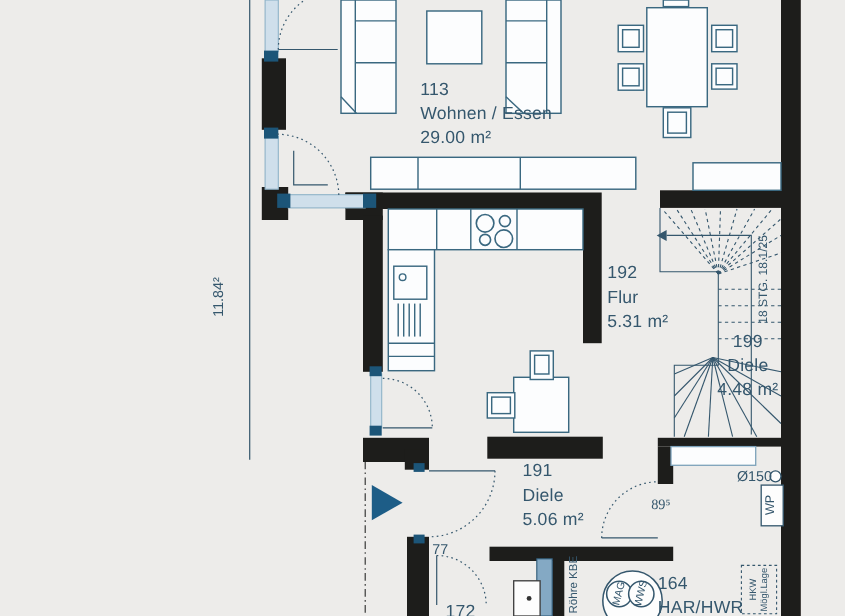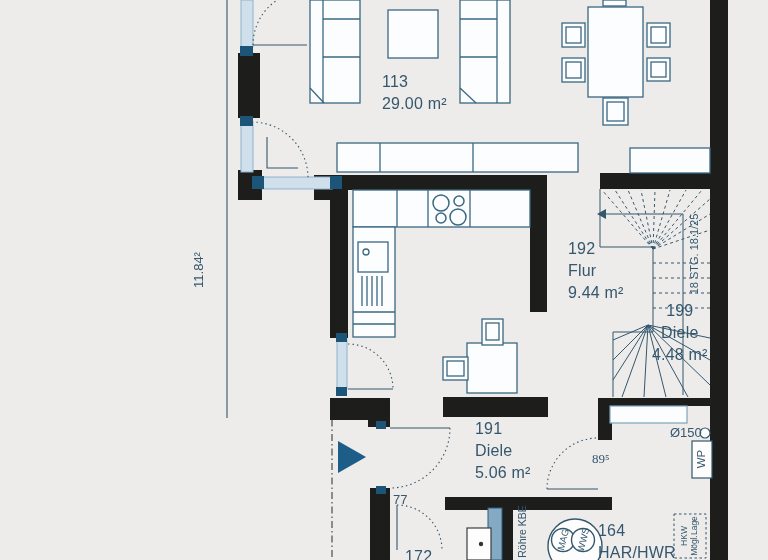--- a/index.html
+++ b/index.html
@@ -195,26 +195,27 @@
   </g>
   <rect x="692" y="441" width="20" height="37" fill="#fdfdfd" stroke="#35576d" stroke-width="1.2"></rect>
   <circle cx="705" cy="433" r="5" fill="#fdfdfd" stroke="#35576d" stroke-width="1.2"></circle>
   <rect x="674" y="514" width="32" height="44" fill="none" stroke="#35576d" stroke-width="1" stroke-dasharray="2.5 2.5"></rect>
 
   <polygon points="338,441 338,473 366,457" fill="#1d5d87"></polygon>
 </svg>
 
 <div class="lbl room" style="left:382px;top:71px;">
   <div>113</div>
+  <div>Wohnen / Essen</div>
   <div>29.00 m²</div>
 </div>
-<div class="lbl room" style="left:568px;top:238px;">
+<div class="lbl room" style="left:552px;top:238px;">
   <div>192</div>
   <div>Flur</div>
-  <div>9.44 m²</div>
+  <div>5.31 m²</div>
 </div>
 <div class="lbl room" style="left:652px;top:300px;text-align:center;">
   <div>199</div>
   <div>Diele</div>
   <div>4.48 m²</div>
 </div>
 <div class="lbl room" style="left:475px;top:418px;">
   <div>191</div>
   <div>Diele</div>
   <div>5.06 m²</div>

